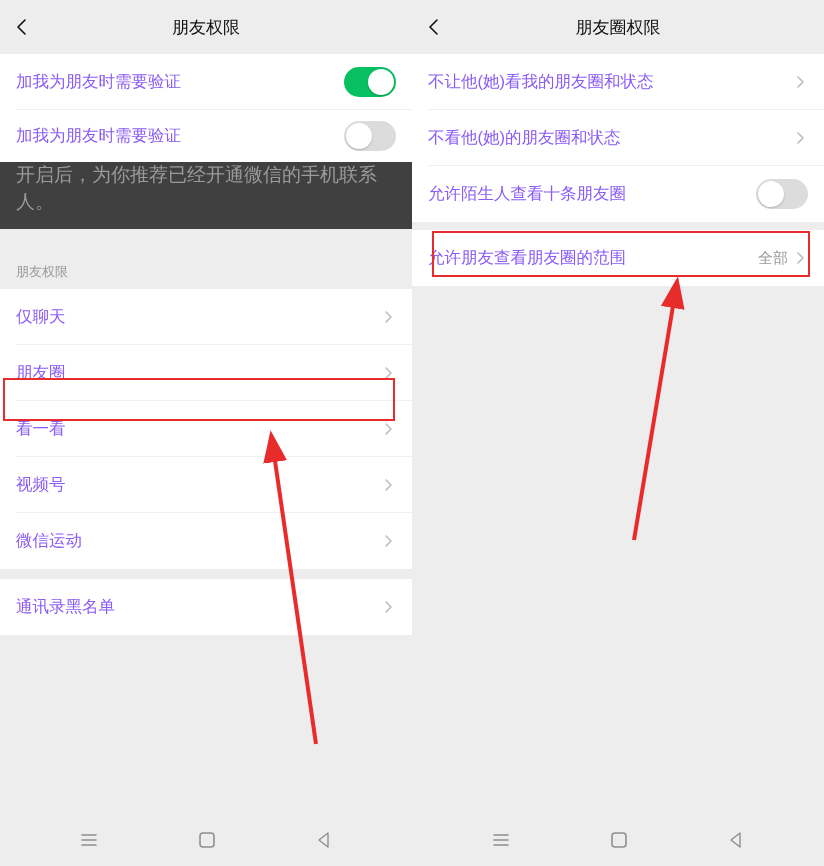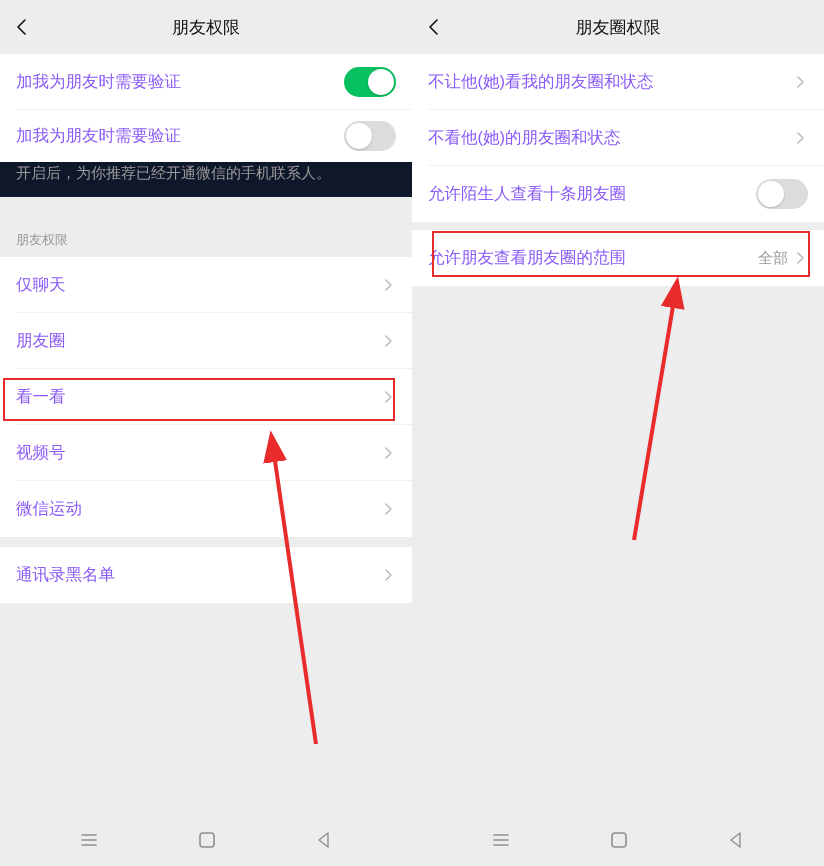--- a/index.html
+++ b/index.html
@@ -72,24 +72,24 @@
     }
     .row-value {
       font-size: 15px;
       color: #9a9a9a;
     }
     .chevron {
       display: inline-flex;
       align-items: center;
     }
     .desc {
-      font-size: 15px;
+      font-size: 19px;
       color: #9a9a9a;
       padding: 0 16px 14px 16px;
-      background: #0f172a;
+      background: #404040;
       line-height: 1.4;
     }
     .group-title {
       font-size: 13px;
       color: #9a9a9a;
       padding: 18px 16px 8px 16px;
       background: #ededed;
     }
     .toggle {
       width: 52px; height: 30px;

